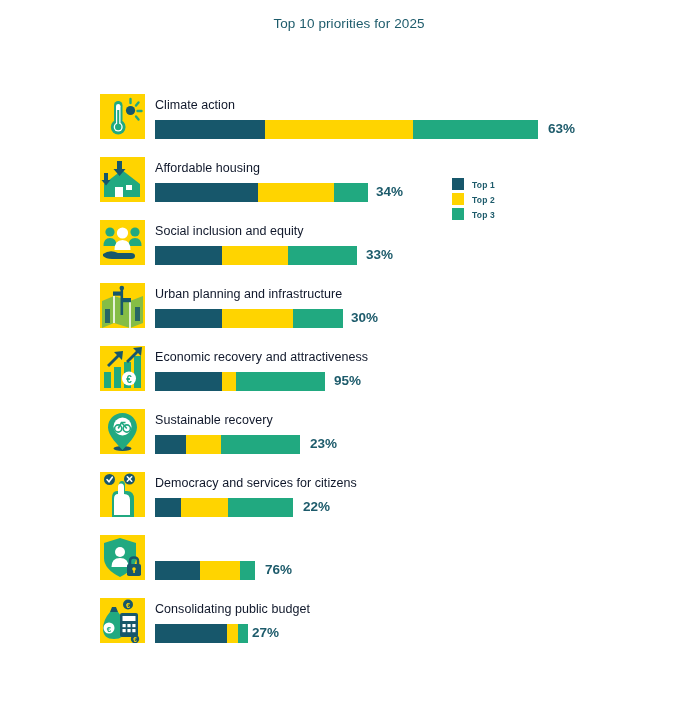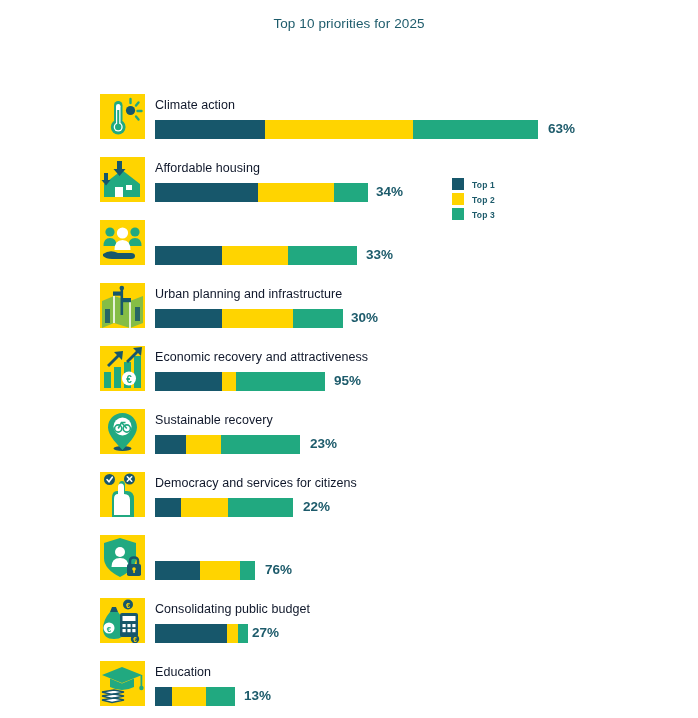--- a/index.html
+++ b/index.html
@@ -185,20 +185,21 @@
         <circle cx="10" cy="12" r="4.6" fill="#21a980"></circle>
         <path d="M3.5 26 Q3.5 18 10 18 Q16.5 18 16.5 26 Z" fill="#21a980"></path>
         <circle cx="35" cy="12" r="4.6" fill="#21a980"></circle>
         <path d="M28.5 26 Q28.5 18 35 18 Q41.5 18 41.5 26 Z" fill="#21a980"></path>
         <circle cx="22.5" cy="13" r="5.6" fill="#ffffff"></circle>
         <path d="M14.5 30 Q14.5 20 22.5 20 Q30.5 20 30.5 30 Z" fill="#ffffff"></path>
         <path d="M3 34 Q10 29 18 33 L31 33 Q35 33 35 36 Q35 39 31 39 L12 39 Q6 39 3 36 Z" fill="#17576b"></path>
       </svg>
         </div>
     </div>
+    <div class="row-label">Social inclusion and equity</div>
     <div class="bar-track">
       <div class="seg seg-top1" style="width:67px"></div>
       <div class="seg seg-top2" style="width:66px"></div>
       <div class="seg seg-top3" style="width:69px"></div>
     </div>
     <div class="row-value" style="left:366px">33%</div>
   </div>
 
   <div class="bar-row">
     <div class="row-icon">
@@ -364,45 +365,20 @@
     </div>
     <div class="row-label">Consolidating public budget</div>
     <div class="bar-track">
       <div class="seg seg-top1" style="width:72px"></div>
       <div class="seg seg-top2" style="width:11px"></div>
       <div class="seg seg-top3" style="width:10px"></div>
     </div>
     <div class="row-value" style="left:252px">27%</div>
   </div>
 
-  <div class="bar-row">
-    <div class="row-icon">
-      <div class="tile">
-          <div class="tile-bg"></div>
-      <svg viewBox="0 0 45 45" width="45" height="45">
-        <path d="M22 6 L42 14 L22 22 L2 14 Z" fill="#21a980"></path>
-        <path d="M10 17.5 L10 26 Q22 32 34 26 L34 17.5 L22 22.5 Z" fill="#21a980"></path>
-        <rect x="40.5" y="14" width="1.8" height="12" fill="#21a980"></rect>
-        <circle cx="41.4" cy="27" r="2.2" fill="#21a980"></circle>
-        <g fill="#ffffff" stroke="#17576b" stroke-width="1.3">
-          <path d="M2 31 L14 29 L24 31 L12 33.5 Z"></path>
-          <path d="M2 35 L14 33 L24 35 L12 37.5 Z"></path>
-          <path d="M2 39 L14 37 L24 39 L12 41.5 Z"></path>
-        </g>
-      </svg>
-        </div>
-    </div>
-    <div class="row-label">Education</div>
-    <div class="bar-track">
-      <div class="seg seg-top1" style="width:17px"></div>
-      <div class="seg seg-top2" style="width:34px"></div>
-      <div class="seg seg-top3" style="width:29px"></div>
-    </div>
-    <div class="row-value" style="left:244px">13%</div>
-  </div>
 
 </div>
 
 <div id="legend">
   <div class="legend-row">
     <span class="legend-swatch" style="background:#17576b"></span>
     <span class="legend-label">Top 1</span>
   </div>
   <div class="legend-row">
     <span class="legend-swatch" style="background:#ffd400"></span>

